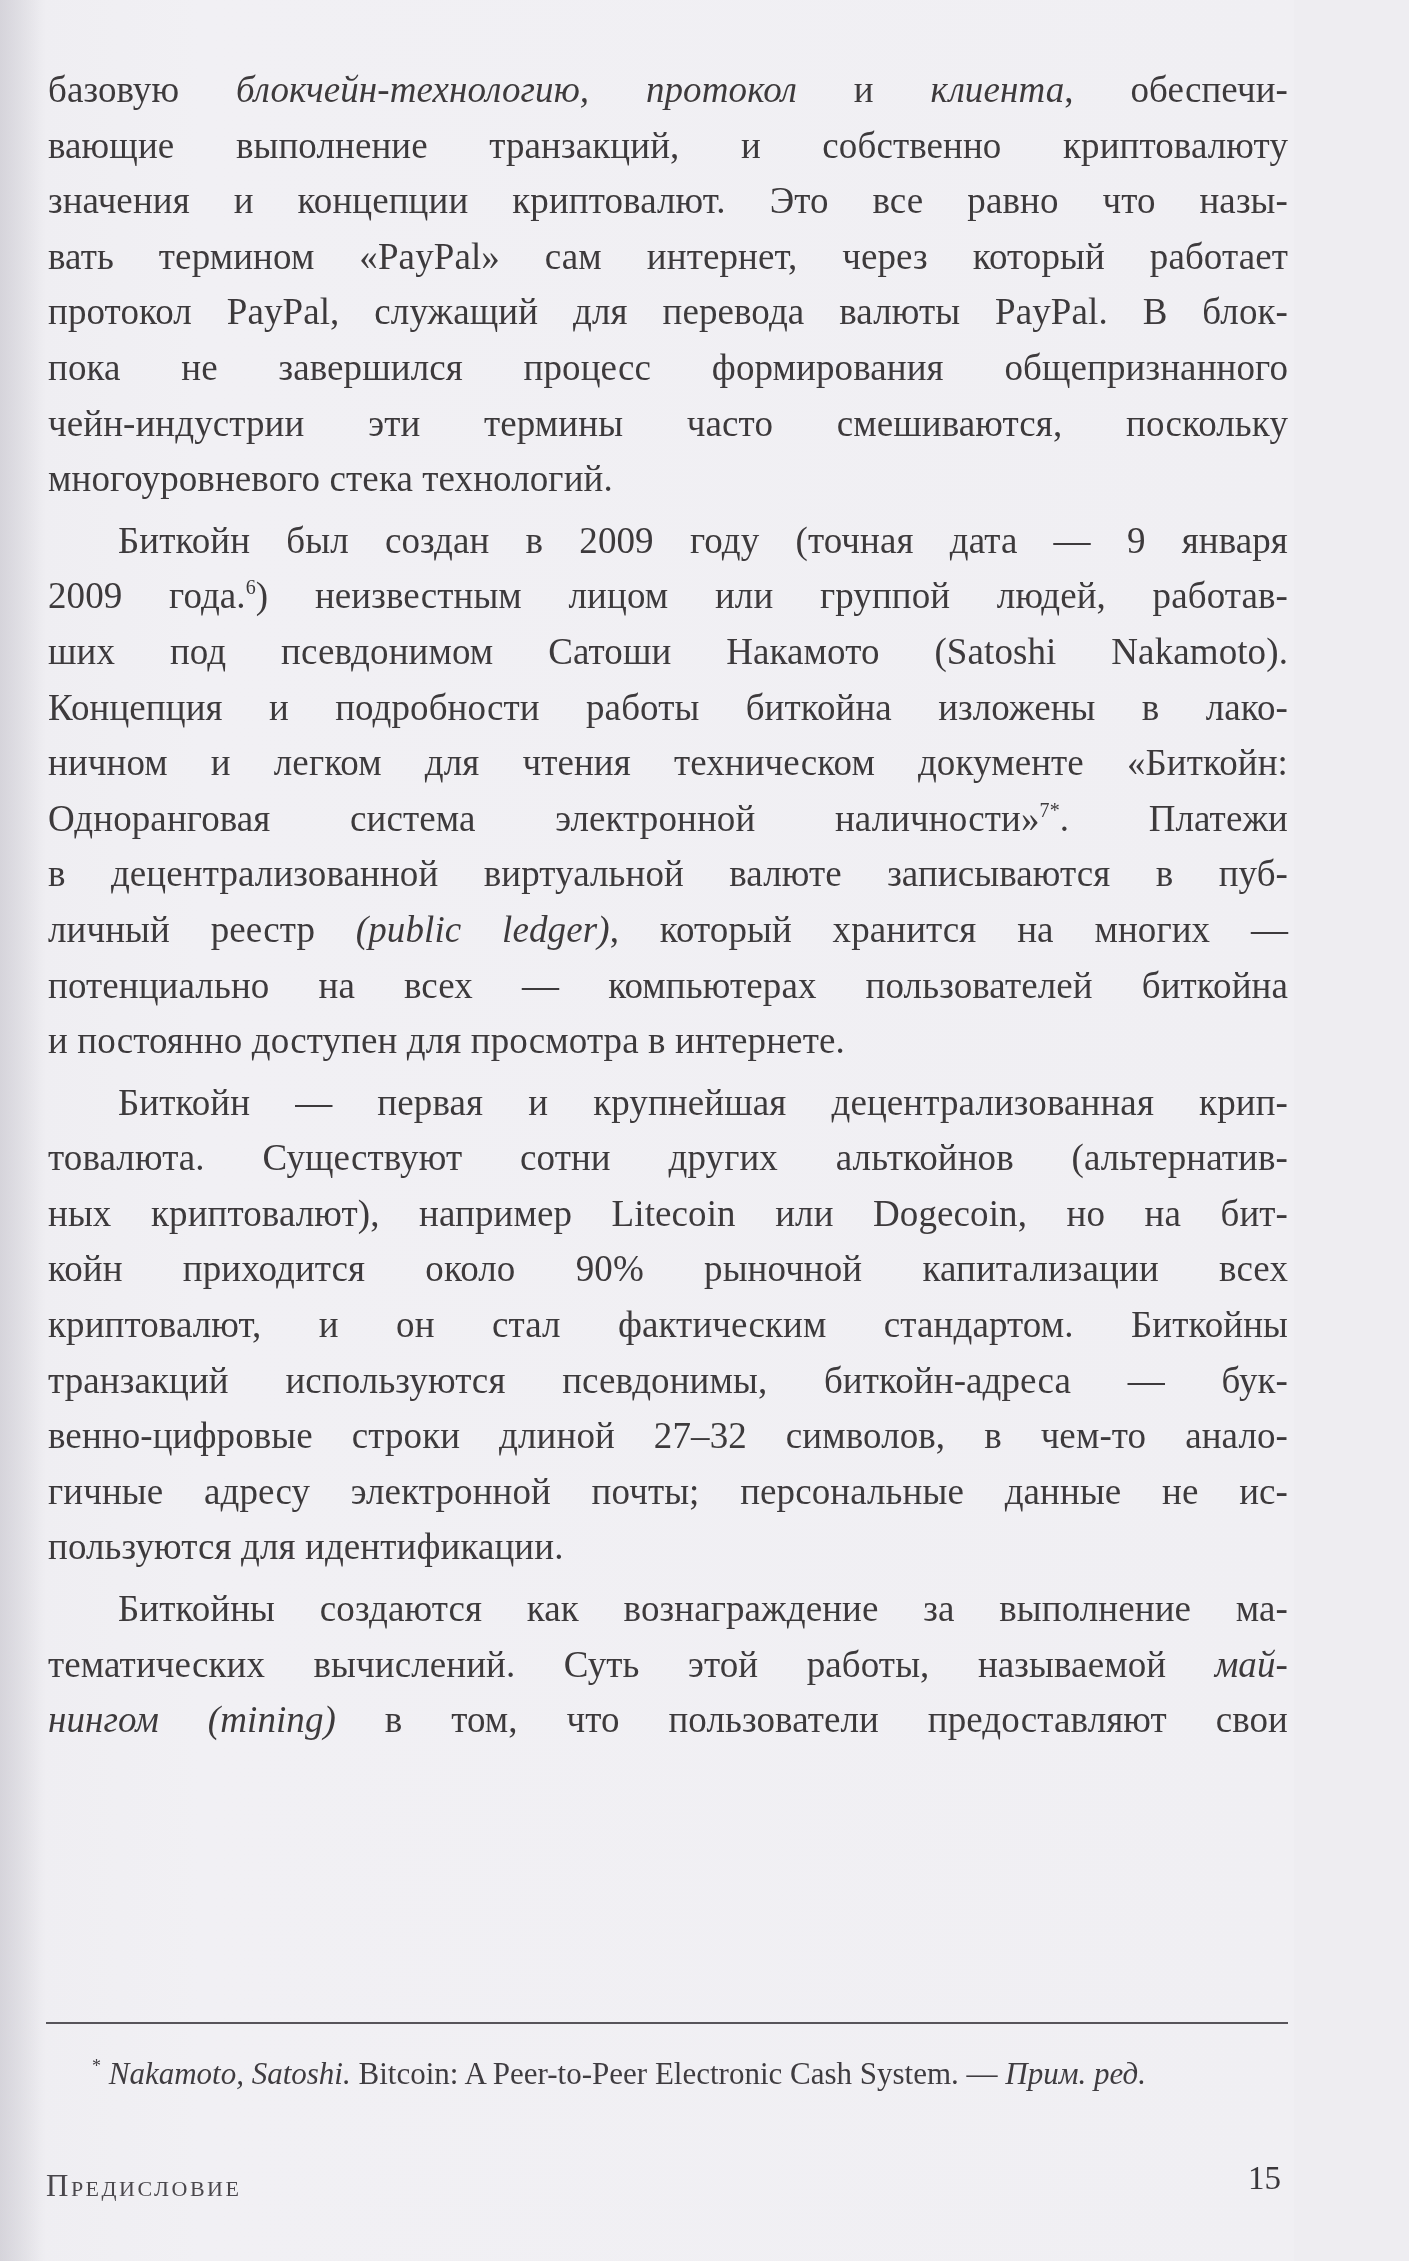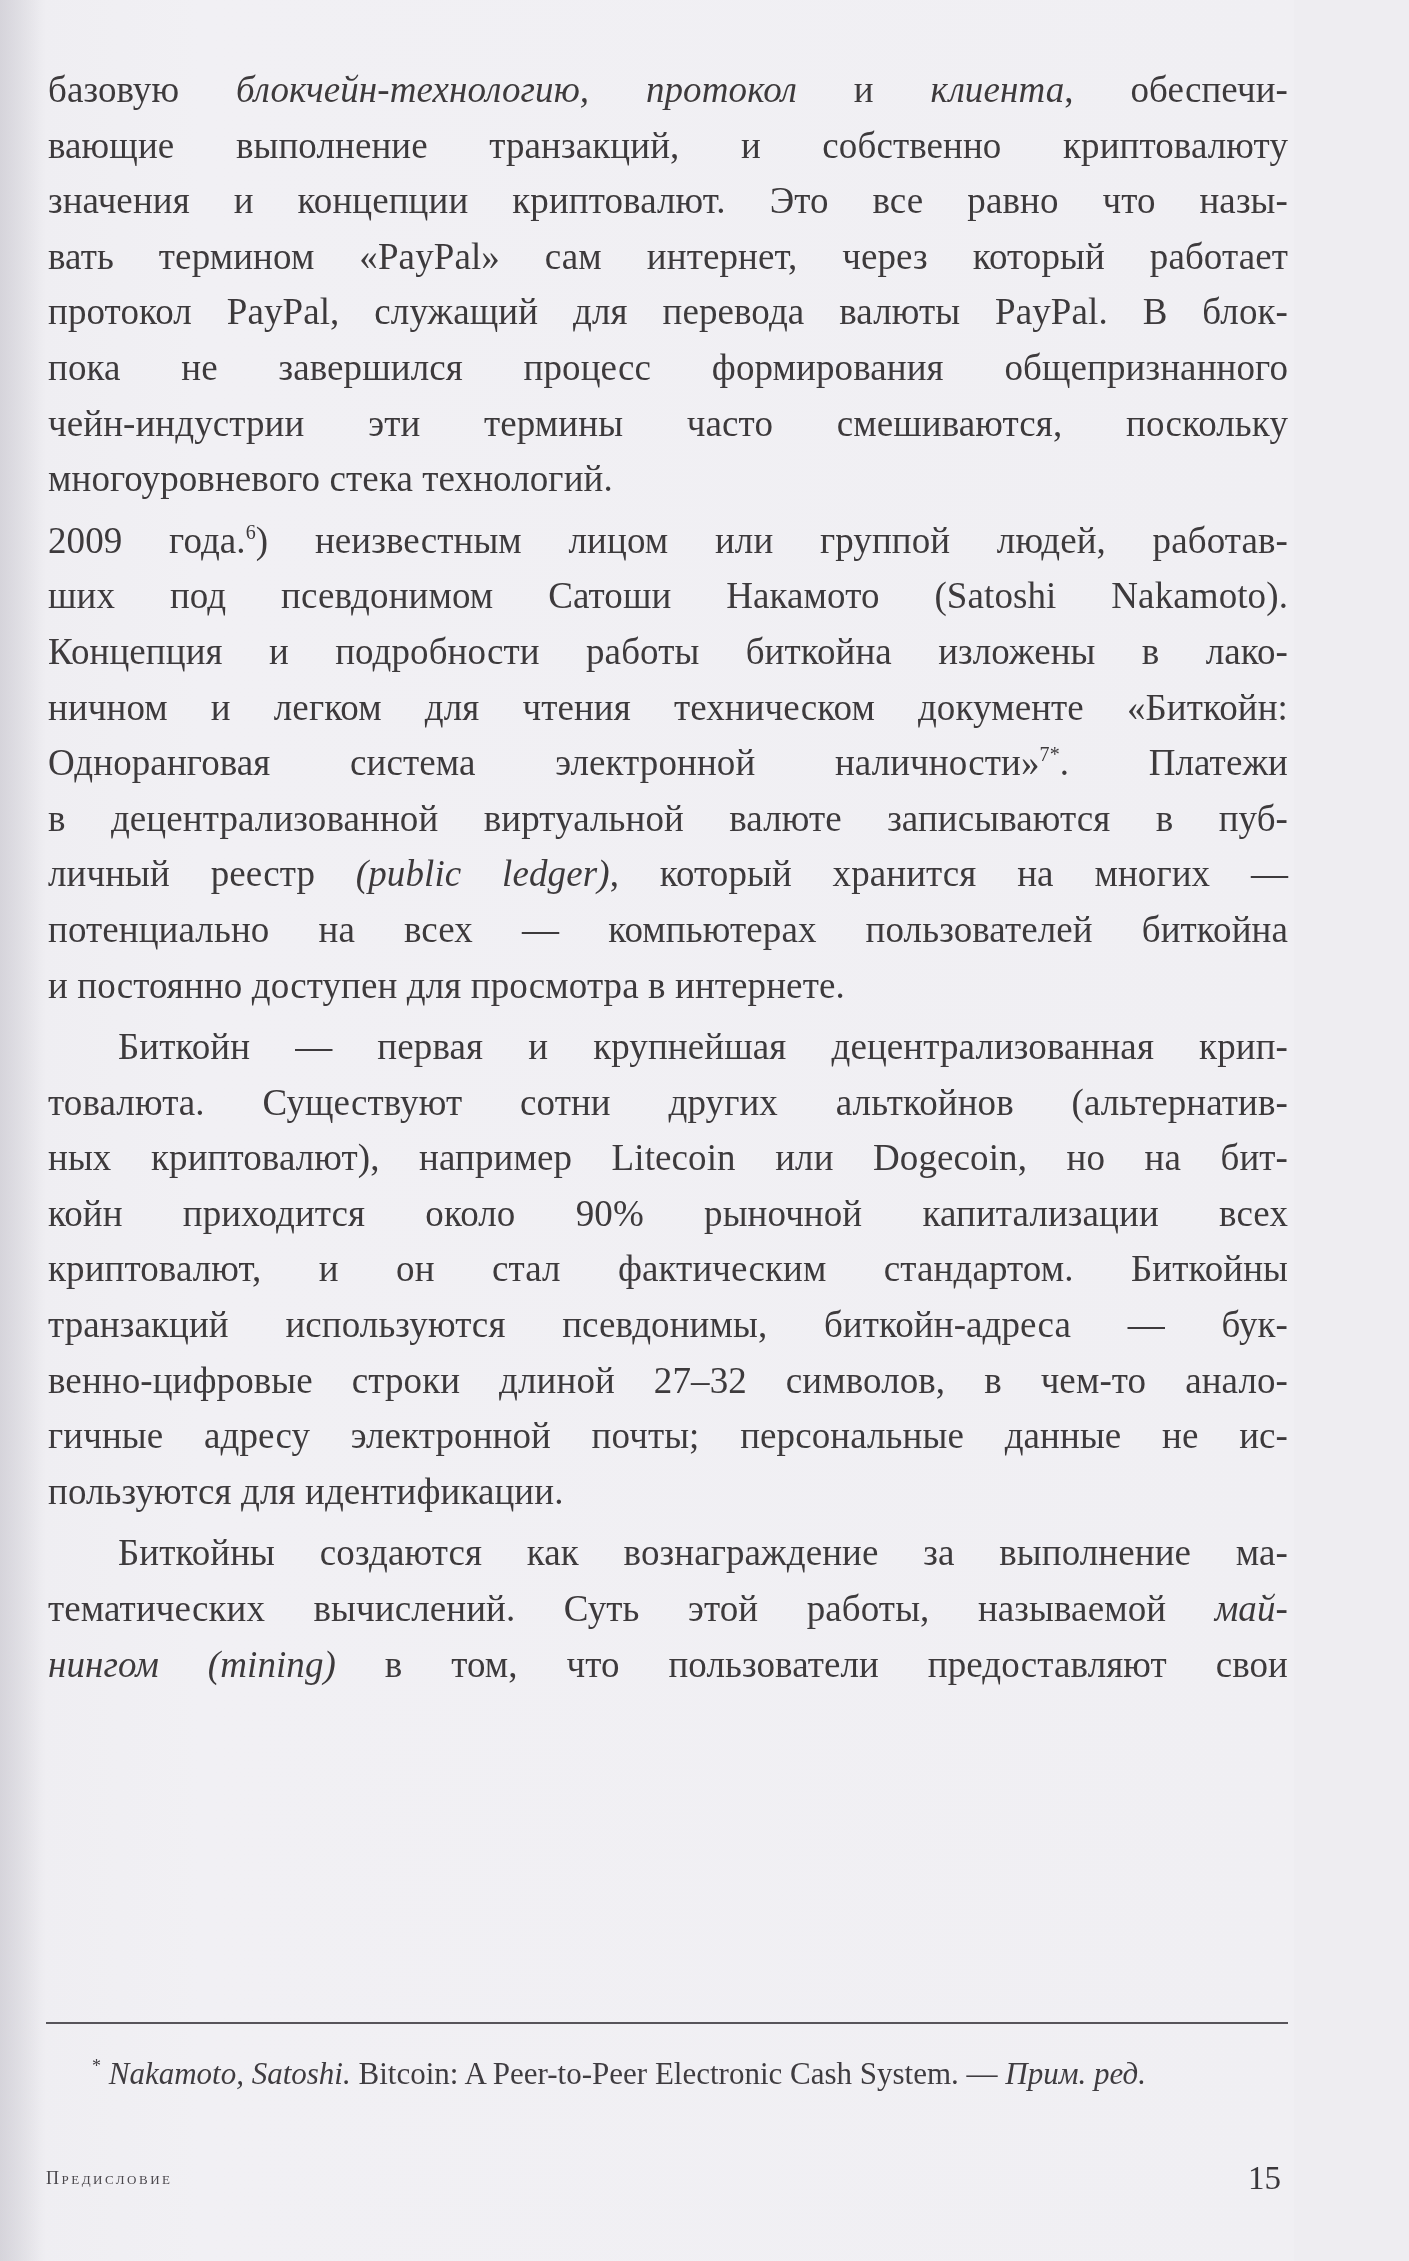--- a/index.html
+++ b/index.html
@@ -83,21 +83,21 @@
     color: #3f3c40;
   }
   .footnote sup {
     font-size: 18px;
     vertical-align: 12px;
   }
   .footer-section {
     position: absolute;
     left: 46px;
     top: 2168px;
-    font-size: 18px;
+    font-size: 31px;
     letter-spacing: 2.5px;
     font-variant: small-caps;
     color: #4a474c;
   }
   .footer-page {
     position: absolute;
     left: 1248px;
     top: 2160px;
     font-size: 33px;
     font-weight: normal;
@@ -115,20 +115,21 @@
         <span class="line"><span>базовую </span><i>блокчейн-технологию, протокол</i><span> и </span><i>клиента</i><span>, обеспечи-</span></span>
         <span class="line"><span>вающие выполнение транзакций, и собственно криптовалюту</span></span>
         <span class="line"><span>значения и концепции криптовалют. Это все равно что назы-</span></span>
         <span class="line"><span>вать термином «PayPal» сам интернет, через который работает</span></span>
         <span class="line"><span>протокол PayPal, служащий для перевода валюты PayPal. В блок-</span></span>
         <span class="line"><span>пока не завершился процесс формирования общепризнанного</span></span>
         <span class="line"><span>чейн-индустрии эти термины часто смешиваются, поскольку</span></span>
         <span class="line last"><span>многоуровневого стека технологий.</span></span>
       </div>
       <div class="para">
+        <span class="line indent"><span>Биткойн был создан в 2009 году (точная дата — 9 января</span></span>
         <span class="line"><span>2009 года.</span><sup>6</sup><span>) неизвестным лицом или группой людей, работав-</span></span>
         <span class="line"><span>ших под псевдонимом Сатоши Накамото (Satoshi Nakamoto).</span></span>
         <span class="line"><span>Концепция и подробности работы биткойна изложены в лако-</span></span>
         <span class="line"><span>ничном и легком для чтения техническом документе «Биткойн:</span></span>
         <span class="line"><span>Одноранговая система электронной наличности»</span><sup>7*</sup><span>. Платежи</span></span>
         <span class="line"><span>в децентрализованной виртуальной валюте записываются в пуб-</span></span>
         <span class="line"><span>личный реестр </span><i>(public ledger)</i><span>, который хранится на многих —</span></span>
         <span class="line"><span>потенциально на всех — компьютерах пользователей биткойна</span></span>
         <span class="line last"><span>и постоянно доступен для просмотра в интернете.</span></span>
       </div>

